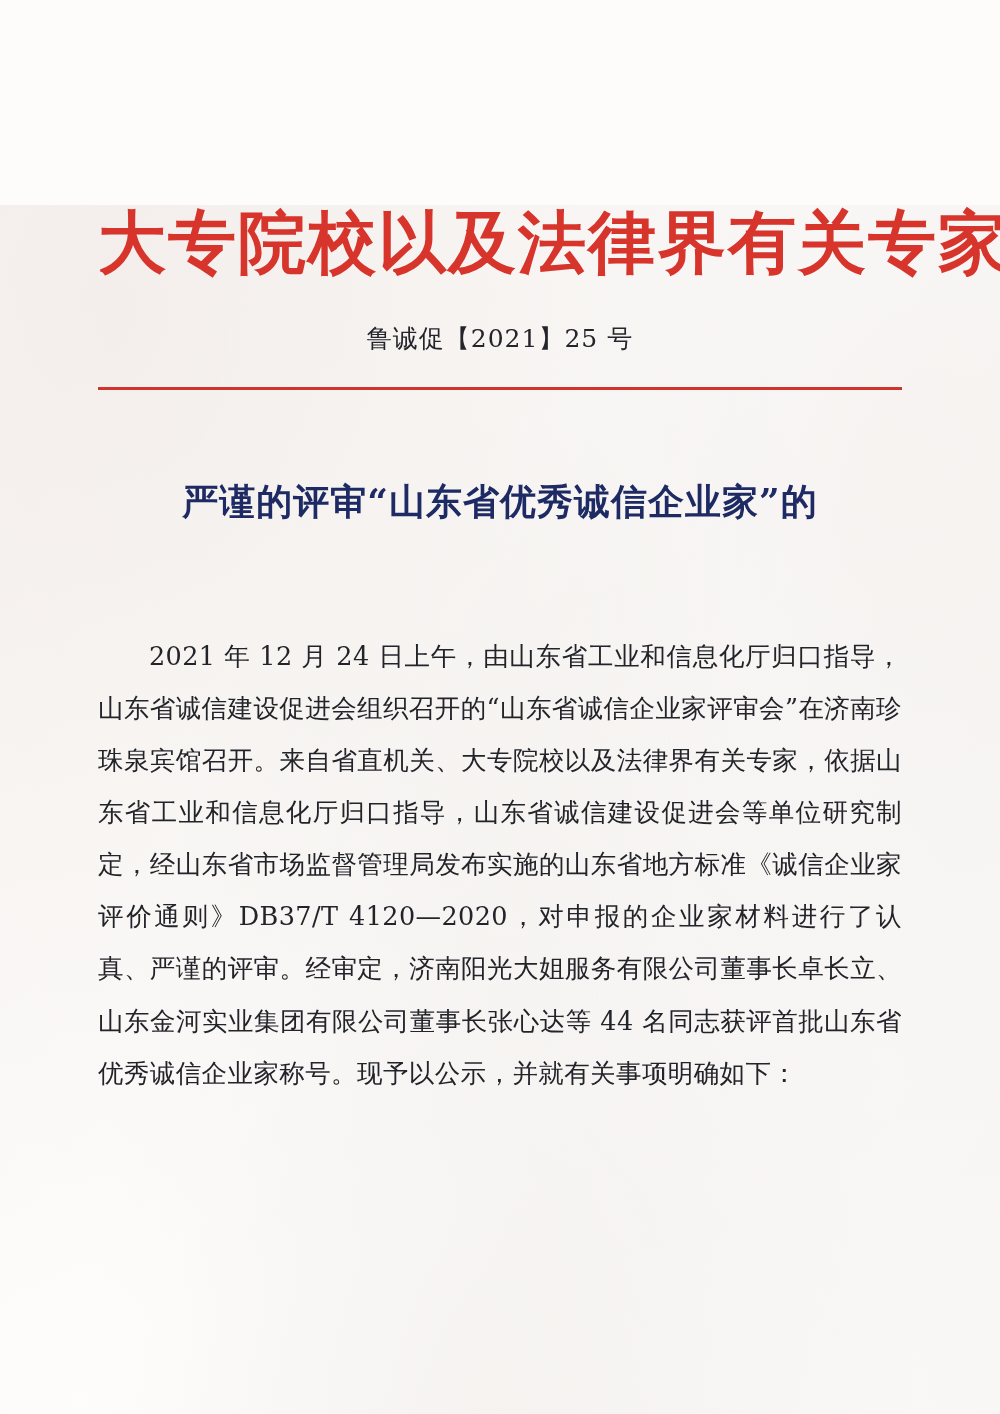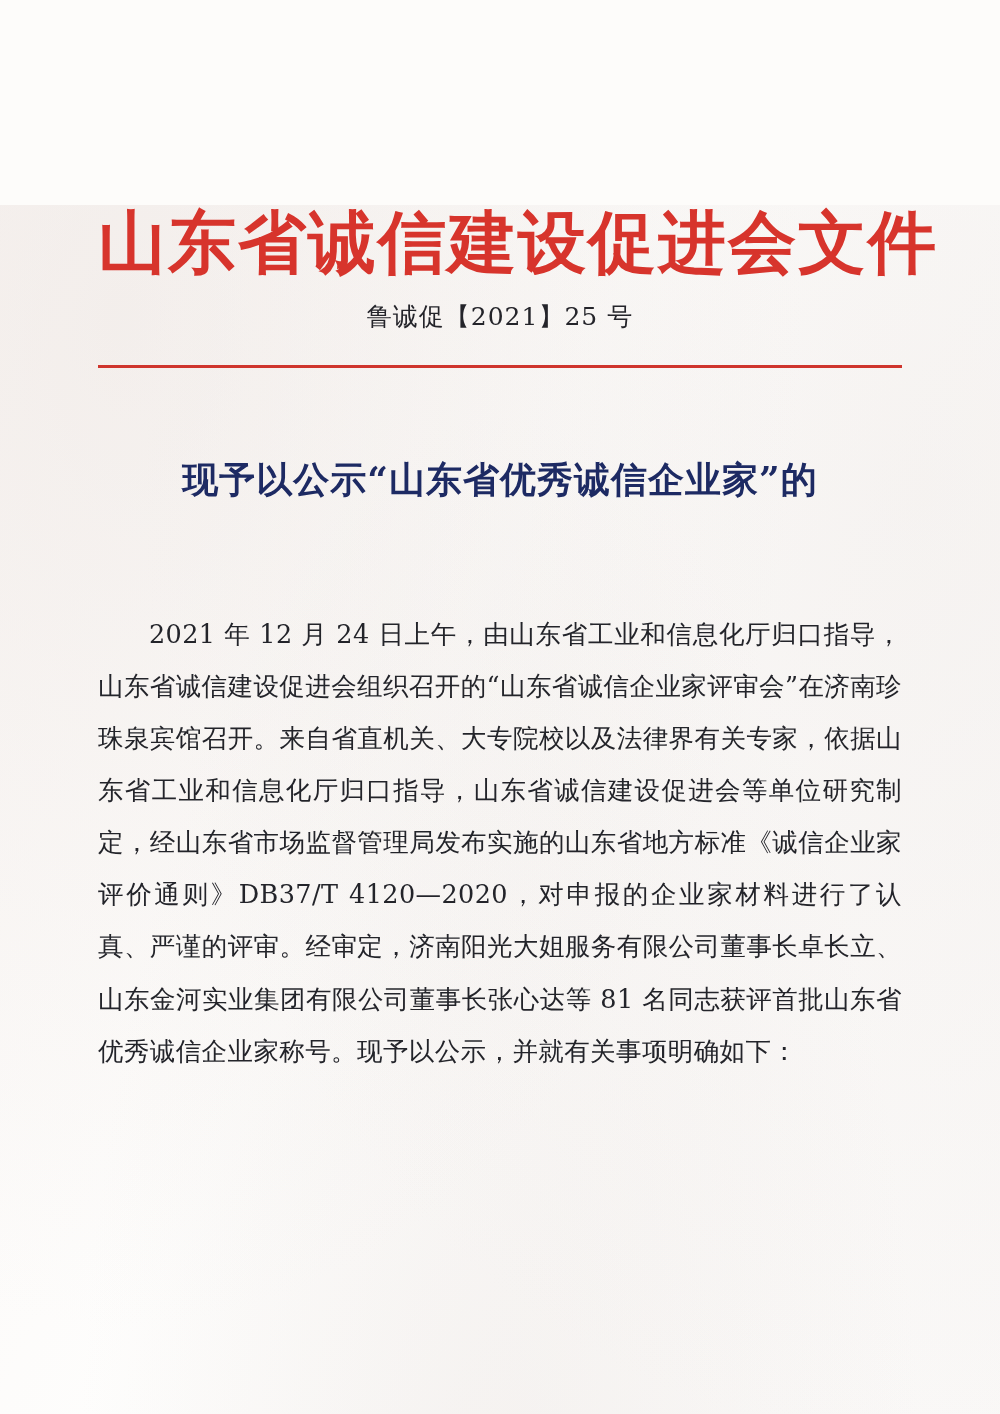--- a/index.html
+++ b/index.html
@@ -43,21 +43,21 @@
     text-align: center;
     color: #d7342c;
     font-family: "DejaVu Serif", "Liberation Serif", serif;
     font-weight: bold;
     font-size: 68px;
     letter-spacing: 2px;
     line-height: 1.1;
     white-space: nowrap;
   }
   .doc-number {
-    margin-top: 20px;
+    margin-top: 42px;
     text-align: center;
     color: #24242a;
     font-size: 25px;
     font-family: "DejaVu Serif", "Liberation Serif", serif;
     letter-spacing: 1px;
   }
   .red-rule {
     margin-top: 32px;
     height: 3px;
     background: #cf352d;
@@ -87,27 +87,27 @@
     text-indent: 2em;
     letter-spacing: 0.4px;
   }
 </style>
 </head>
 <body>
 
 <div class="page">
   <div class="content">
 
-    <div class="doc-title">山东省诚信建设促进会文件</div>
+    <div class="doc-title">大专院校以及法律界有关专家</div>
 
     <div class="doc-number">鲁诚促【2021】25 号</div>
 
     <div class="red-rule"></div>
 
     <div class="subject">
-      <div class="line1">现予以公示“山东省优秀诚信企业家”的</div>
+      <div class="line1">严谨的评审“山东省优秀诚信企业家”的</div>
     </div>
 
-    <div class="body-text">2021 年 12 月 24 日上午，由山东省工业和信息化厅归口指导，山东省诚信建设促进会组织召开的“山东省诚信企业家评审会”在济南珍珠泉宾馆召开。来自省直机关、大专院校以及法律界有关专家，依据山东省工业和信息化厅归口指导，山东省诚信建设促进会等单位研究制定，经山东省市场监督管理局发布实施的山东省地方标准《诚信企业家评价通则》DB37/T 4120—2020，对申报的企业家材料进行了认真、严谨的评审。经审定，济南阳光大姐服务有限公司董事长卓长立、山东金河实业集团有限公司董事长张心达等 81 名同志获评首批山东省优秀诚信企业家称号。现予以公示，并就有关事项明确如下：</div>
+    <div class="body-text">2021 年 12 月 24 日上午，由山东省工业和信息化厅归口指导，山东省诚信建设促进会组织召开的“山东省诚信企业家评审会”在济南珍珠泉宾馆召开。来自省直机关、大专院校以及法律界有关专家，依据山东省工业和信息化厅归口指导，山东省诚信建设促进会等单位研究制定，经山东省市场监督管理局发布实施的山东省地方标准《诚信企业家评价通则》DB37/T 4120—2020，对申报的企业家材料进行了认真、严谨的评审。经审定，济南阳光大姐服务有限公司董事长卓长立、山东金河实业集团有限公司董事长张心达等 44 名同志获评首批山东省优秀诚信企业家称号。现予以公示，并就有关事项明确如下：</div>
 
   </div>
 
 </div>
 
 </body></html>

